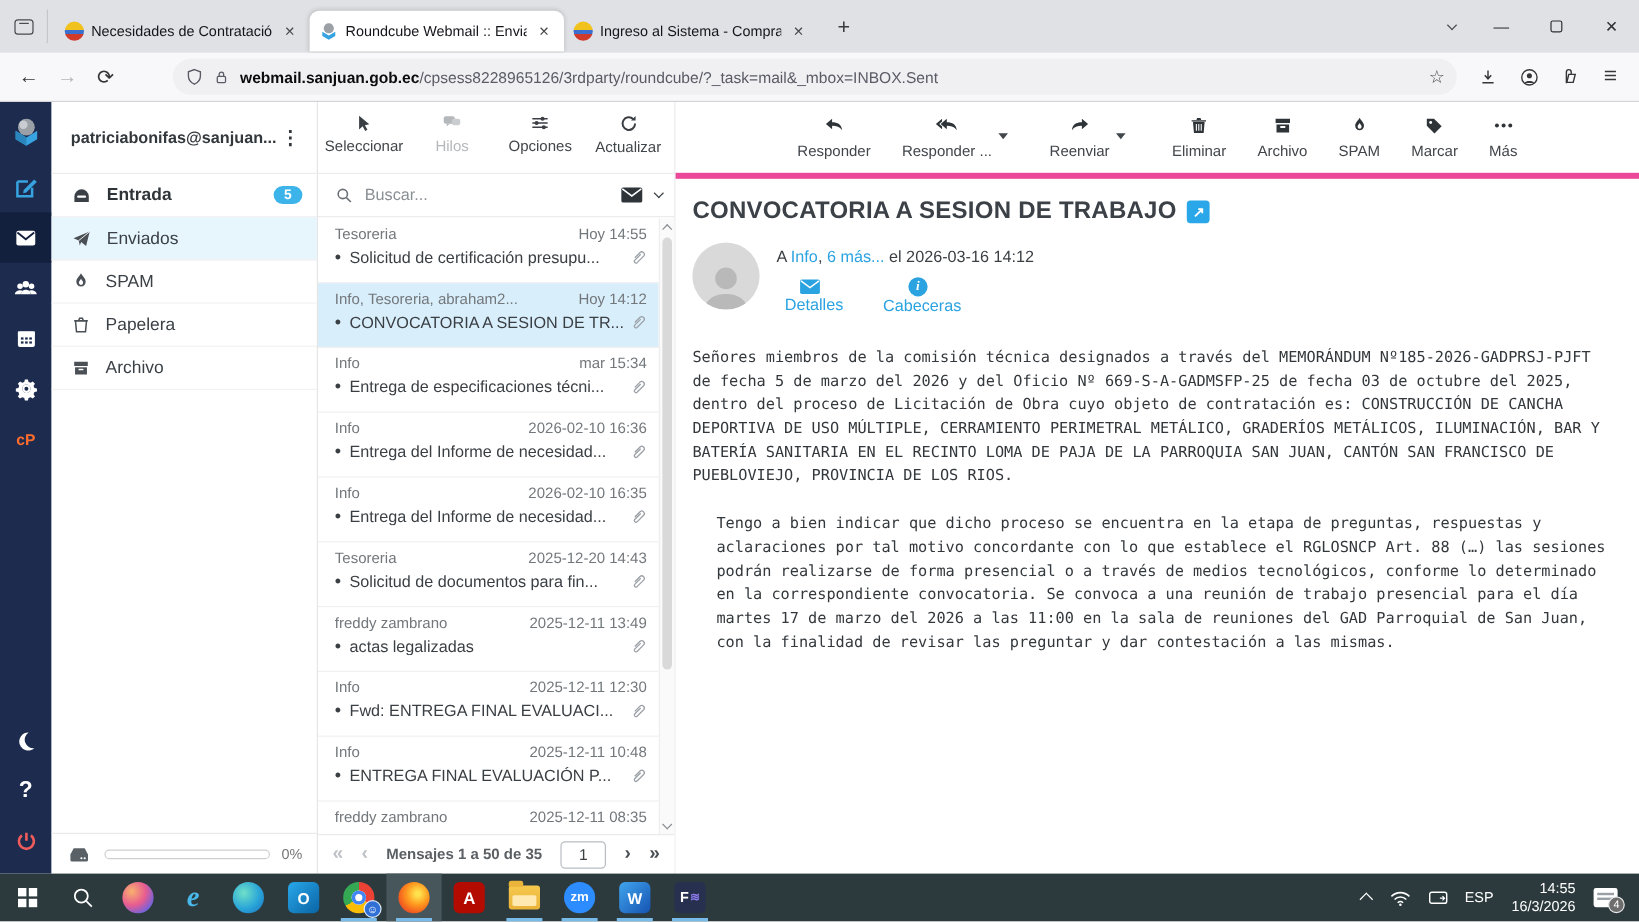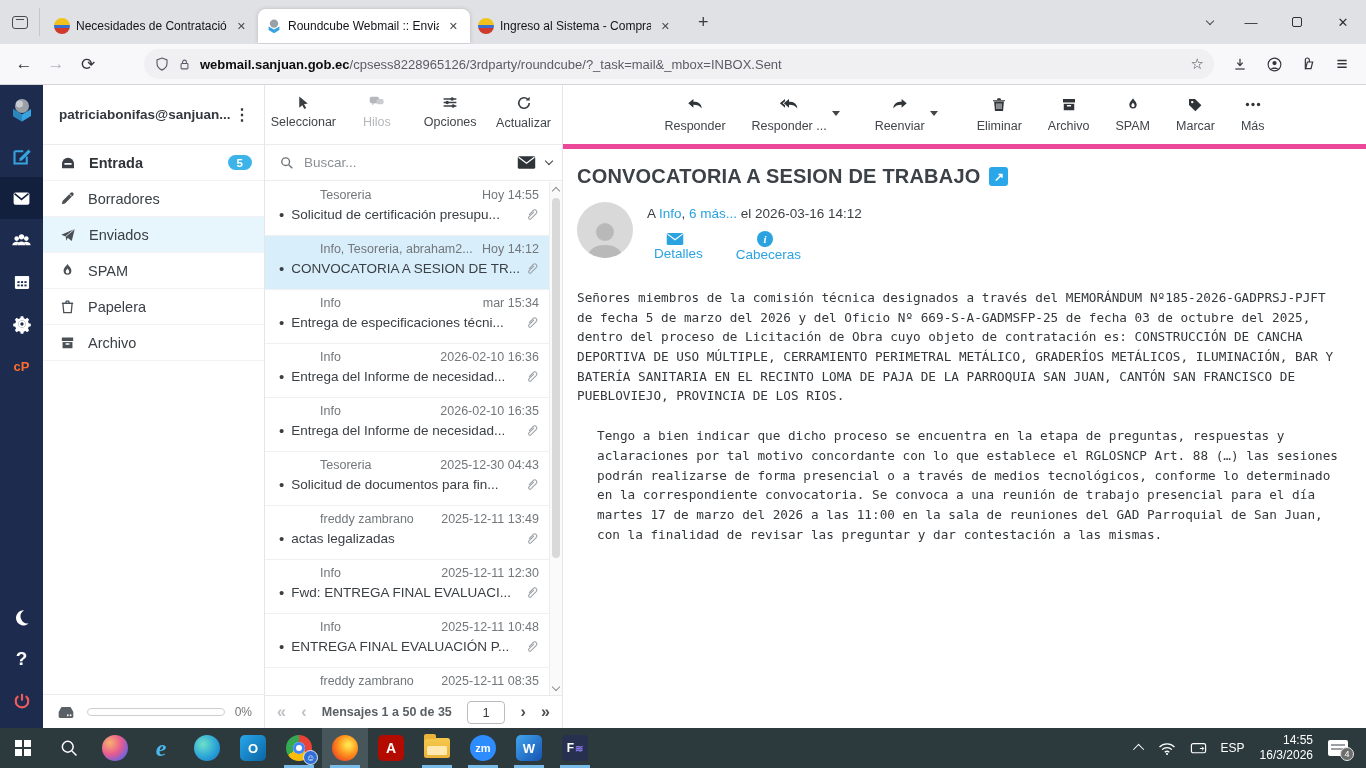--- a/index.html
+++ b/index.html
@@ -65,21 +65,21 @@
   .ltb { display:flex; flex-direction:column; align-items:center; width:70px; }
   .ltb .lbl { font-size:12.5px; color:#41464b; margin-top:4px; }
   .ltb.disabled .lbl { color:#b4b8bb; }
   .searchrow { height:36px; display:flex; align-items:center; padding:0 10px 0 14px; border-bottom:1px solid #ececec; }
   .searchrow input { flex:1; border:none; outline:none; background:transparent; font-size:13.5px; color:#555; margin-left:9px; font-family:"Liberation Sans",sans-serif; }
   .searchrow input::placeholder { color:#8a8f94; }
   .msglist { position:absolute; top:97px; left:0; right:13px; bottom:33px; overflow:hidden; }
   .msg { height:54px; padding:6px 10px 0 14px; border-bottom:1px solid #f0f0f0; position:relative; }
   .msg.selected { background:#d9eefb; }
   .msg .l1 { display:flex; font-size:12.5px; color:#72777b; }
-  .msg .sender { flex:1; white-space:nowrap; overflow:hidden; margin-right:8px;margin-left:41px; }
+  .msg .sender { flex:1; white-space:nowrap; overflow:hidden; margin-right:8px; }
   .msg .l2 { display:flex; align-items:center; margin-top:5px; }
   .msg .dot { color:#3a3f44; font-size:15px; margin-right:7px; line-height:10px; }
   .msg .subj { flex:1; font-size:13.5px; color:#3a3f44; white-space:nowrap; overflow:hidden; }
   .vscroll { position:absolute; top:97px; right:0; width:13px; bottom:33px; background:#fafafa; border-left:1px solid #eee; }
   .varrow { position:absolute; left:0; width:12px; height:14px; display:flex; align-items:center; justify-content:center; }
   .chev { width:6px; height:6px; border-right:1.6px solid #8a8f94; border-bottom:1.6px solid #8a8f94; }
   .chev.up { transform:rotate(-135deg); margin-top:3px; }
   .chev.down { transform:rotate(45deg); margin-bottom:3px; }
   .vthumb { position:absolute; left:2px; width:8px; top:16px; height:360px; background:#d9d9d9; border-radius:4px; }
   .list-footer { position:absolute; bottom:0; left:0; right:0; height:33px; border-top:1px solid #eaeaea; display:flex; align-items:center; justify-content:space-between; padding:0 12px; background:#fff; }
@@ -308,27 +308,20 @@
         <span class="kebab">⋮</span>
       </div>
       <div class="folder inbox">
         <svg width="18" height="18" viewBox="0 0 24 24">
             <path d="M4 13 a8 8 0 0 1 16 0 v6 H4 z" fill="#3a4045"></path>
             <rect x="7" y="12" width="10" height="2.4" rx="1.2" fill="#fff"></rect>
           </svg>
         <span class="flabel">Entrada</span>
         <span class="badge">5</span>
       </div>
-      <div class="folder">
-        <svg width="17" height="17" viewBox="0 0 24 24">
-            <path d="M4 20 l1-4.5 L16.5 4 a2.3 2.3 0 0 1 3.5 3.5 L8.5 19z" fill="#4a5055"></path>
-            <path d="M15 6 l3 3" stroke="#fff" stroke-width="1.4"></path>
-          </svg>
-        <span class="flabel">Borradores</span>
-      </div>
       <div class="folder active">
         <svg width="18" height="18" viewBox="0 0 24 24">
             <path d="M3 11.5 L21 4 L17 20 L11.5 15.5 L10 19.5 L8.8 14 Z" fill="#4a5055"></path>
             <path d="M21 4 L8.8 14" stroke="#fff" stroke-width="1"></path>
           </svg>
         <span class="flabel">Enviados</span>
       </div>
       <div class="folder">
         <svg width="17" height="17" viewBox="0 0 24 24">
             <path d="M12 2.5 c1.5 3.5 5.5 5.5 5.5 10 a5.5 5.5 0 0 1-11 0 c0-4.5 4-6.5 5.5-10z" fill="#4a5055"></path>
@@ -474,21 +467,21 @@
               <span class="dot">•</span>
               <span class="subj">Entrega del Informe de necesidad...</span>
             <svg width="15" height="15" viewBox="0 0 24 24">
                 <path d="M8 12.5 L15 5.5 a3.4 3.4 0 0 1 4.8 4.8 L11 19 a2.2 2.2 0 0 1-3.1-3.1 l8-8" fill="none" stroke="#9aa0a6" stroke-width="1.7"></path>
               </svg>
             </div>
         </div>
         <div class="msg">
           <div class="l1">
               <span class="sender">Tesoreria</span>
-              <span class="mdate">2025-12-30 04:43</span>
+              <span class="mdate">2025-12-20 14:43</span>
             </div>
           <div class="l2">
               <span class="dot">•</span>
               <span class="subj">Solicitud de documentos para fin...</span>
             <svg width="15" height="15" viewBox="0 0 24 24">
                 <path d="M8 12.5 L15 5.5 a3.4 3.4 0 0 1 4.8 4.8 L11 19 a2.2 2.2 0 0 1-3.1-3.1 l8-8" fill="none" stroke="#9aa0a6" stroke-width="1.7"></path>
               </svg>
             </div>
         </div>
         <div class="msg">

